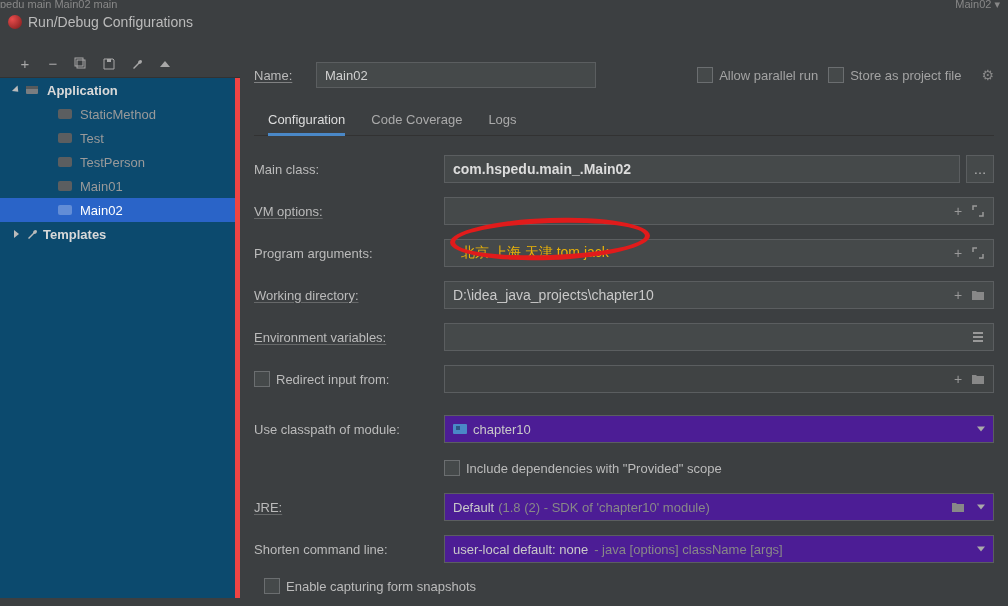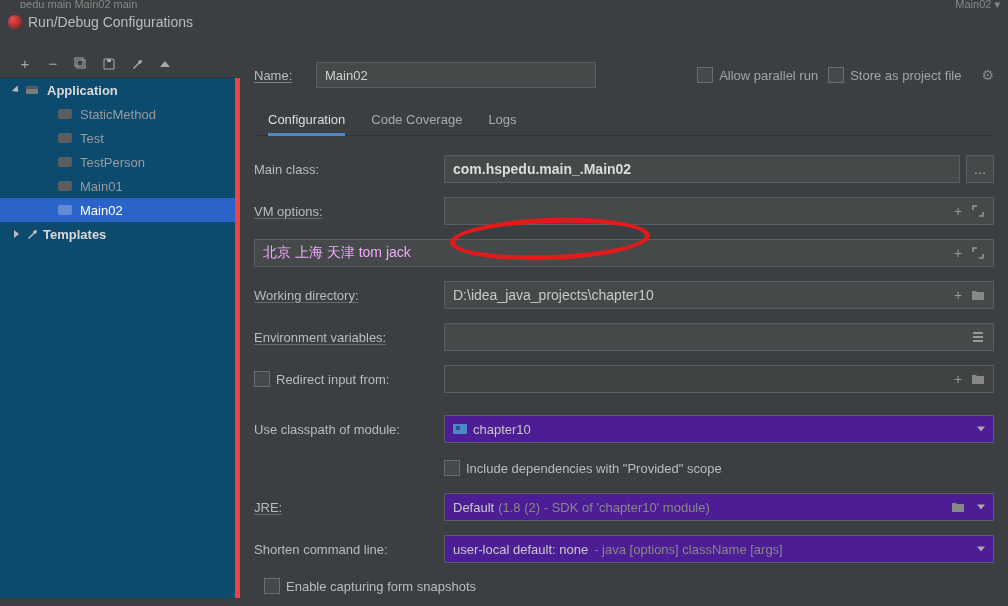--- a/index.html
+++ b/index.html
@@ -15,21 +15,21 @@
   }
   
   .crumbs {
     position: absolute;
     left: 0; top: 0;
     height: 8px;
     width: 100%;
     background: #3c3f41;
     color: #888;
     font-size: 11px;
-    padding-left: 20px;
+    padding-left: 0;
     line-height: 8px;
     overflow: hidden;
   }
   .title-row {
     position: absolute;
     left: 0; top: 8px;
     height: 28px;
     width: 100%;
     display: flex;
     align-items: center;
@@ -421,22 +421,23 @@
           <span class="btn expand">
               <svg viewBox="0 0 12 12">
                 <path d="M1 5V1h4M11 7v4H7"></path>
               </svg>
             </span>
         </span>
       </span>
     </div>
 
     <div class="form-row">
+      <span class="form-label"><span>Program arguments:</span></span>
       <span class="form-input">
-        <span class="inval" style="color:#f0abfc;">北京 上海 天津 tom jack</span>
+        <span class="inval" style="color:#eab308;margin-left:8px;">北京 上海 天津 tom jack</span>
         <span class="trail">
           <span class="btn plus"></span>
           <span class="btn expand">
               <svg viewBox="0 0 12 12">
                 <path d="M1 5V1h4M11 7v4H7"></path>
               </svg>
             </span>
         </span>
       </span>
     </div>

